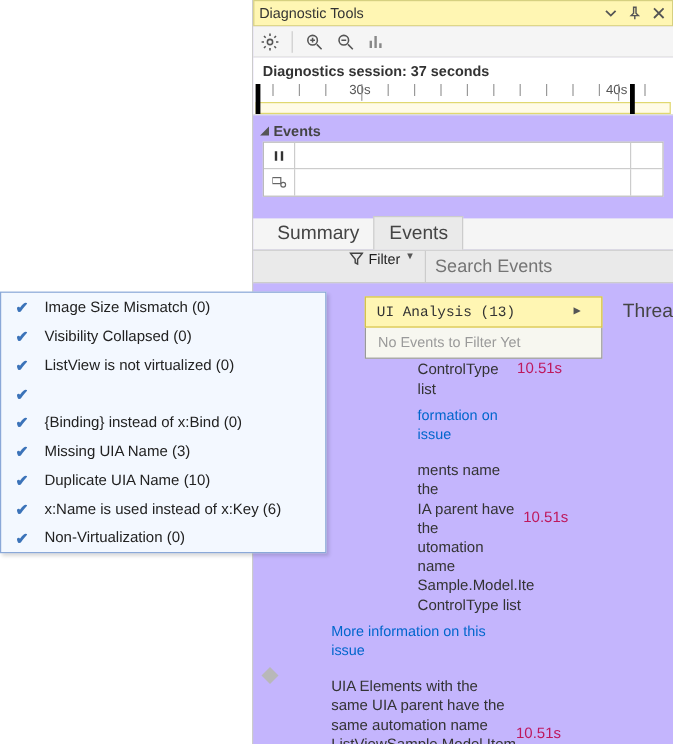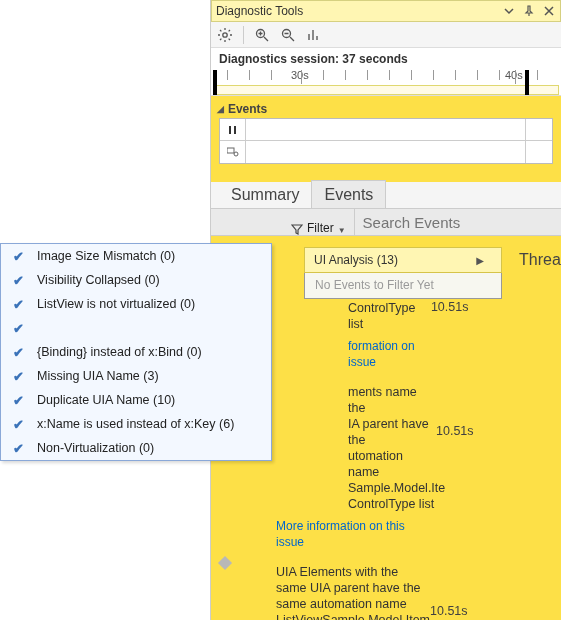--- a/index.html
+++ b/index.html
@@ -1,20 +1,20 @@
 <!DOCTYPE html>
 <html><head>
 <meta charset="utf-8">
 <style>
   * { box-sizing: border-box; }
   html,body { margin:0; padding:0; font-family: "Segoe UI", Arial, sans-serif; font-size:12px; color:#1e1e1e; background:#fff; }
   .stage { position:relative; width:561px; height:620px; overflow:hidden; }
 
   
-  .diag-panel { position:absolute; left:210px; top:0; width:351px; height:620px; border-left:1px solid #ccc; background:#fde047; }
+  .diag-panel { position:absolute; left:210px; top:0; width:351px; height:620px; border-left:1px solid #ccc; background:#c4b5fd; }
   .titlebar { display:flex; align-items:center; height:22px; background:#fff6b3; border:1px solid #d6d080; padding:0 4px; gap:6px; }
   .titlebar .title { flex:1; font-size:12px; color:#333; }
   .titlebar .winbtn { width:14px; height:14px; display:flex; align-items:center; justify-content:center; color:#555; }
   .titlebar .winbtn svg { width:12px; height:12px; }
 
   .toolbar1 { display:flex; align-items:center; height:26px; padding:2px 6px; gap:10px; background:#f5f5f5; border-bottom:1px solid #ddd; }
   .toolbar1 .ico { width:16px; height:16px; display:flex; align-items:center; justify-content:center; color:#555; }
   .toolbar1 .sep { width:1px; height:18px; background:#ccc; }
 
   .session-row { padding:4px 8px; font-weight:bold; color:#333; background:#fff; }
@@ -33,45 +33,45 @@
   .events-grid .row:last-child { border-bottom:none; }
   .events-grid .cellA { width:26px; border-right:1px solid #ccc; display:flex; align-items:center; justify-content:center; }
   .events-grid .cellB { flex:1; border-right:1px solid #ccc; }
   .events-grid .cellC { width:26px; }
 
   .tabs { display:flex; align-items:flex-end; height:26px; padding-left:8px; background:#f5f5f5; margin-top:18px;}
   .tab { padding:5px 12px 4px 12px; font-size:16px; color:#444; }
   .tab.active { background:#eaeaea; border:1px solid #ccc; border-bottom:none; }
 
   .filterbar { display:flex; align-items:center; height:28px; background:#eaeaea; border-top:1px solid #ccc; border-bottom:1px solid #ccc; padding-left:72px; gap:0; }
-  .filterbtn { display:flex; align-items:flex-end; gap:4px; padding:0 8px; height:100%; border-right:1px solid #ccc; }
+  .filterbtn { display:flex; align-items:flex-start; gap:4px; padding:0 8px; height:100%; border-right:1px solid #ccc; }
   .filterbtn .fico { width:12px; height:12px; }
   .filterbtn .caret { font-size:8px; color:#555; }
   .searchwrap { flex:1; display:flex; align-items:center; padding:0 6px; }
   .searchwrap input { flex:1; border:none; background:transparent; font-size:15px; color:#666; outline:none; }
   .searchwrap .mag { width:14px; height:14px; color:#555; }
   .searchwrap .caret2 { font-size:8px; color:#555; margin-left:2px; }
 
   
   .menu1 { position:absolute; left:304px; top:247px; width:198px; background:#f7f7f0; border:1px solid #999; z-index:40; }
   .menu1 .mi { display:flex; align-items:center; height:26px; padding:0 18px 0 10px; font-size:12px; color:#333; }
-  .menu1 .mi.sel { background:#fff6b3; border:1px solid #d6c44a; margin:-1px; padding:0 17px 0 9px; }
+  .menu1 .mi.sel { background:#fff6b3; border:1px solid #d6c44a; margin:-1px; padding:0 17px 0 9px;font-family:Liberation Mono, monospace; }
   .menu1 .mi .arrow { margin-left:auto; font-size:10px; color:#555; }
   .menu1 .mi.dis { color:#9a9a9a; }
 
   
   .submenu { position:absolute; left:0; top:243px; width:272px; background:#f3f8ff; border:1px solid #8aa8d8; z-index:50; box-shadow:2px 2px 3px rgba(0,0,0,0.15); }
   .submenu .si { display:flex; align-items:center; height:24px; padding:0 12px; gap:10px; color:#222; font-size:12.5px; }
   .submenu .si .chk { width:14px; color:#3b73b9; font-weight:bold; font-size:13px; }
 
   
   .content-col { position:absolute; left:236px; top:300px; width:242px; }
   .content-col .row2 { display:flex; font-size:12.5px; color:#333; margin-bottom:6px; }
   .content-col .txt { width:160px; line-height:16px;margin-left:40px; }
-  .content-col .dur { width:50px; padding-top:20px; color:#404040; }
+  .content-col .dur { width:50px; padding-top:20px; color:#be185d; }
   .content-col .link { color:#0066cc; cursor:default; }
   .thread-lbl { position:absolute; left:519px; top:251px; font-size:16px; color:#444; }
 
   .diamond { position:absolute; left:220px; top:558px; width:10px; height:10px; background:#b8b8b8; transform:rotate(45deg); }
 
   svg { display:block; }
 </style>
 </head>
 <body>
 <div class="stage">

